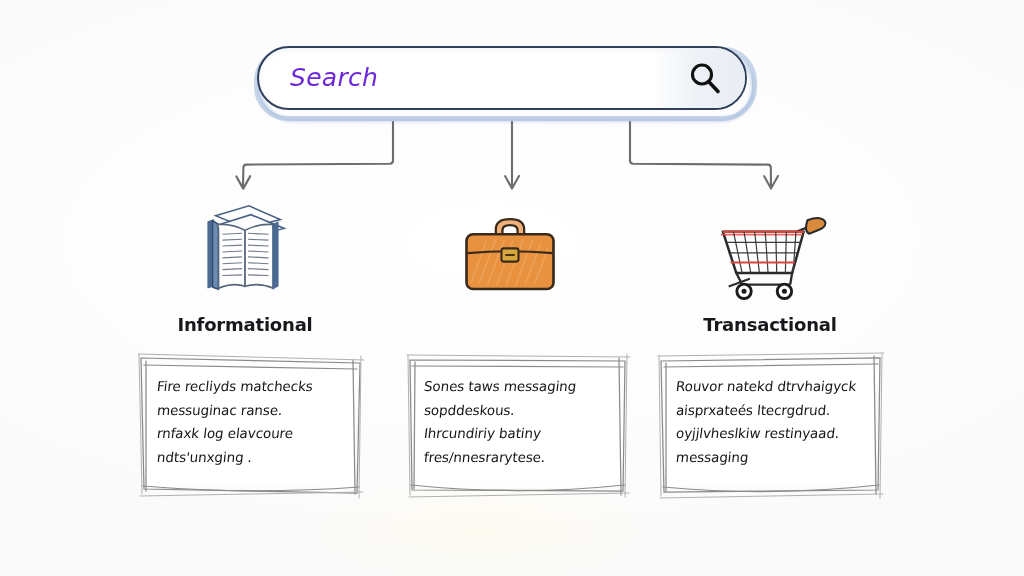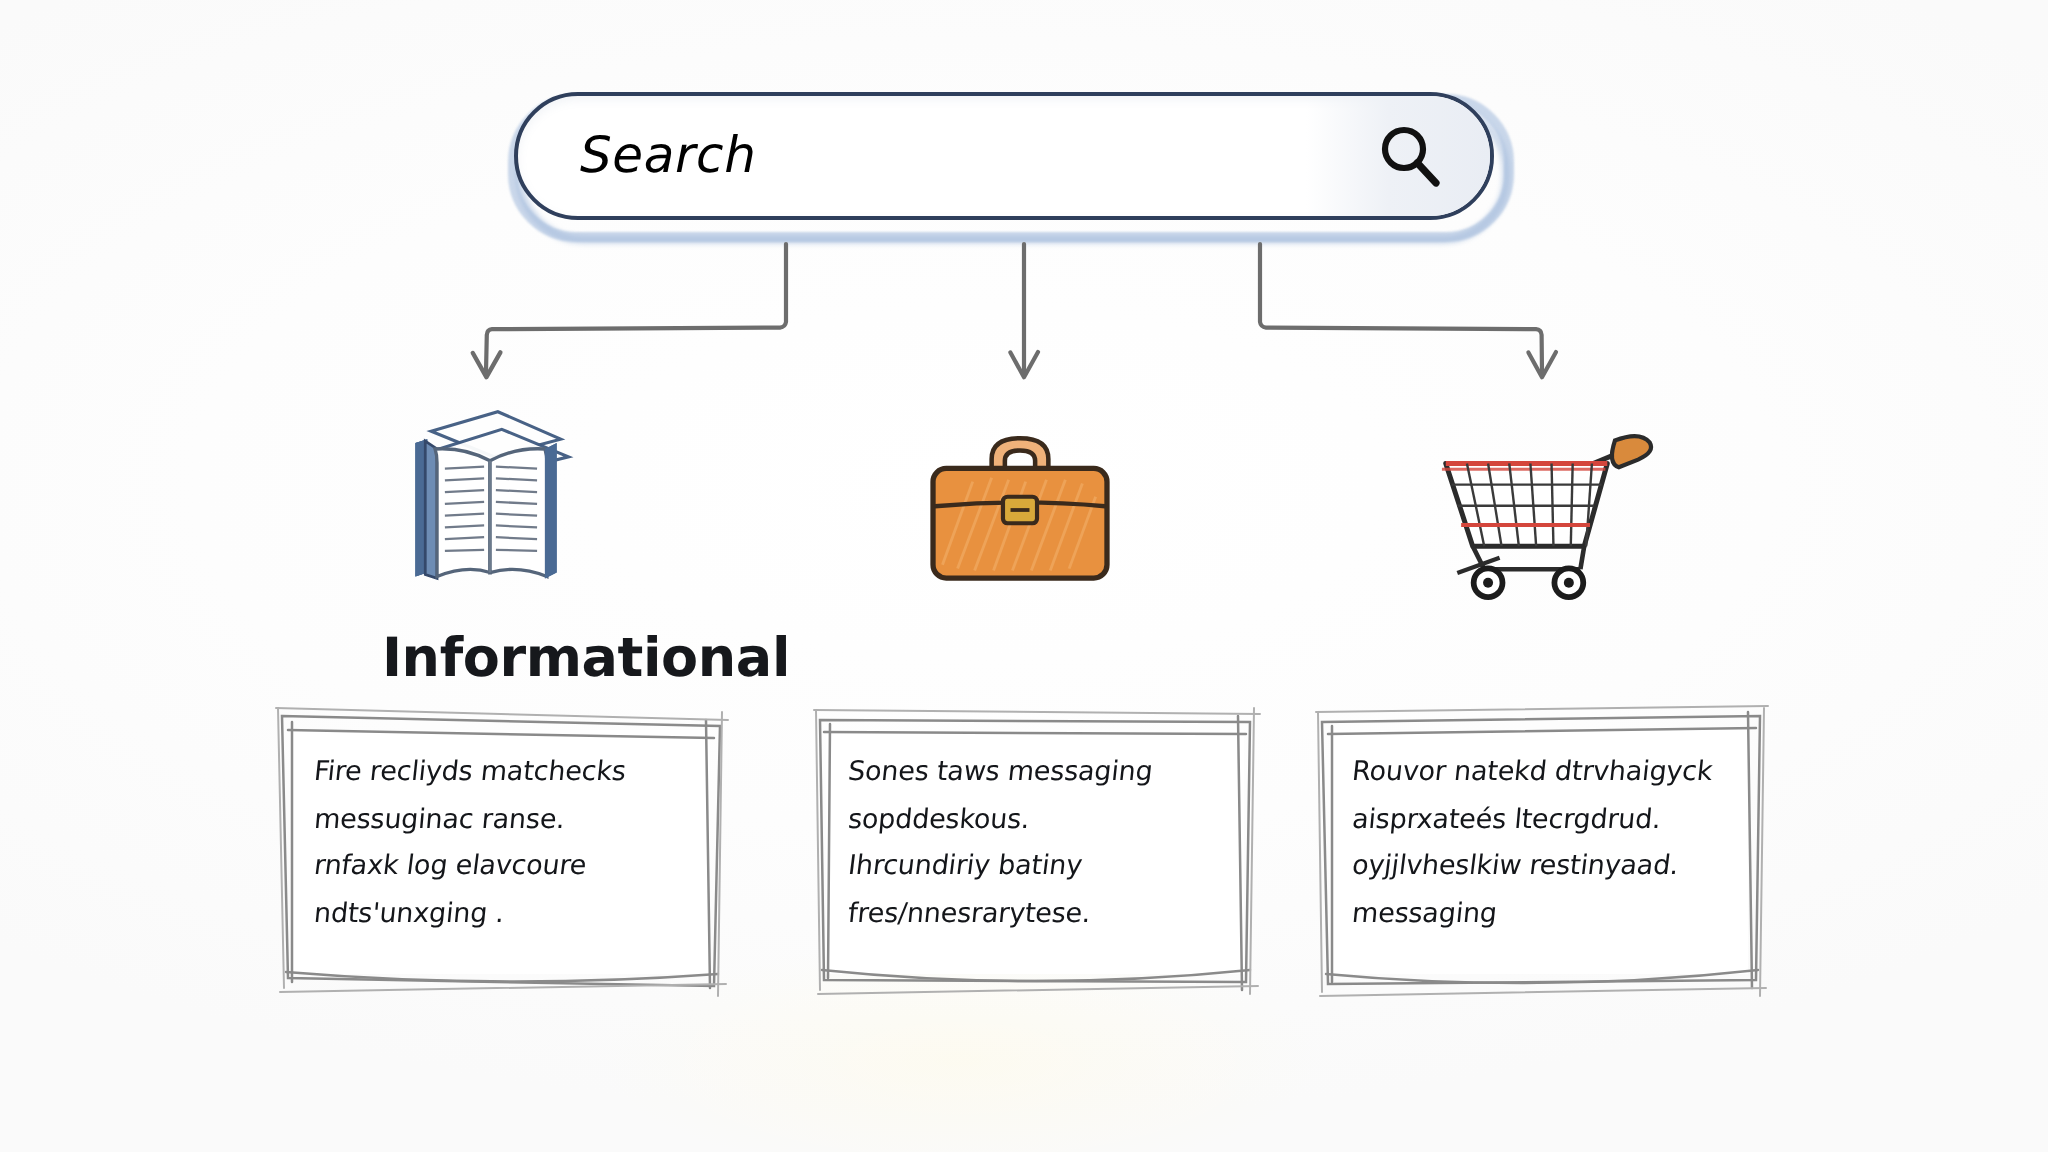--- a/index.html
+++ b/index.html
@@ -81,21 +81,21 @@
     background: linear-gradient(90deg, rgba(238,242,248,0) 0%, #eef1f6 45%, #e9edf4 100%);
   }
   .sb-placeholder {
     position: absolute;
     left: 38px;
     top: 50%;
     transform: translateY(-52%);
     font-family: "DejaVu Sans", sans-serif;
     font-size: 25px;
     font-style: italic;
-    color: #000000;
+    color: #6d28d9;
     letter-spacing: .3px;
     white-space: nowrap;
   }
   .sb-search-icon {
     position: absolute;
     right: 26px;
     top: 50%;
     transform: translateY(-50%);
     width: 36px;
     height: 36px;
@@ -120,24 +120,24 @@
   #col-2 { left: 620px; }
 
   .icon-wrap {
     height: 110px;
     display: flex;
     align-items: flex-end;
     justify-content: center;
   }
   .cat-label {
     margin-top: 14px;
-    text-align: right;
+    text-align: center;
     font-family: "DejaVu Sans", sans-serif;
     font-weight: bold;
-    font-size: 27px;
+    font-size: 18px;
     color: #16181c;
     letter-spacing: -0.2px;
     white-space: nowrap;
   }
 
   
   .note {
     position: absolute;
     top: 362px;
     width: 215px;
@@ -326,20 +326,21 @@
         <path d="M30,76 L36,88 L86,88" fill="none" stroke="#2b2b2b" stroke-width="2.4"></path>
         <path d="M88,76 L86,88" fill="none" stroke="#2b2b2b" stroke-width="2.4"></path>
         <path d="M22,90 L44,82" fill="none" stroke="#2b2b2b" stroke-width="2.2"></path>
 
         <circle cx="38" cy="95" r="7.5" fill="#ffffff" stroke="#1c1c1c" stroke-width="3"></circle>
         <circle cx="38" cy="95" r="2.6" fill="#1c1c1c"></circle>
         <circle cx="80" cy="95" r="7.5" fill="#ffffff" stroke="#1c1c1c" stroke-width="3"></circle>
         <circle cx="80" cy="95" r="2.6" fill="#1c1c1c"></circle>
       </svg>
     </div>
+    <div class="cat-label">Transactional</div>
   </div>
 
   <div class="note" id="note-0">
     <div class="note-fill"></div>
     <svg class="note-sketch" viewBox="0 0 235 148">
       <g fill="none" stroke="#8a8a8a" stroke-width="1.25" stroke-linecap="round">
         <path d="M8,6 L227,11 L224,141 L11,137 Z"></path>
         <path d="M11,13 L224,17"></path>
         <path d="M13,9 L13,139"></path>
         <path d="M220,8 L222,142"></path>

